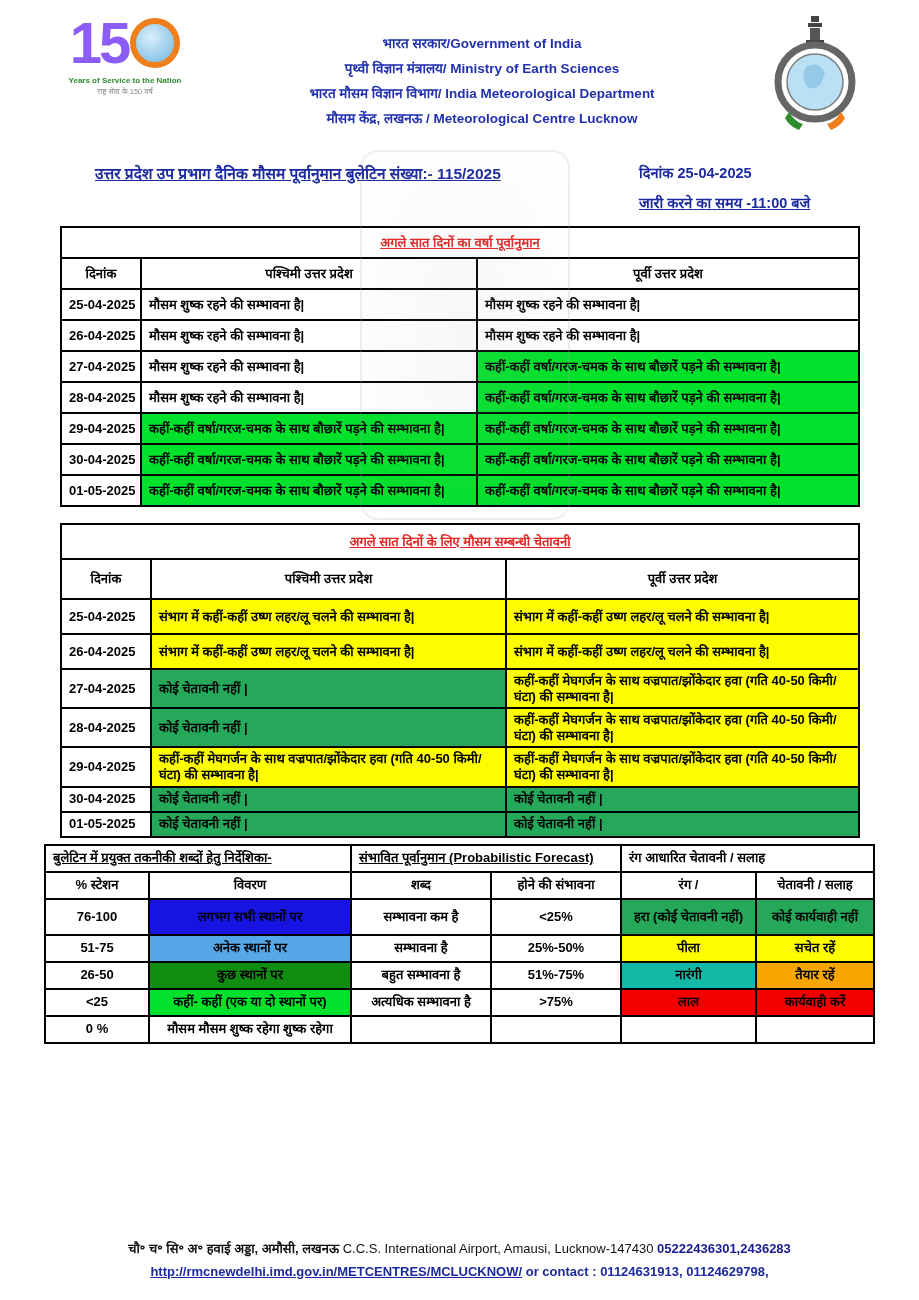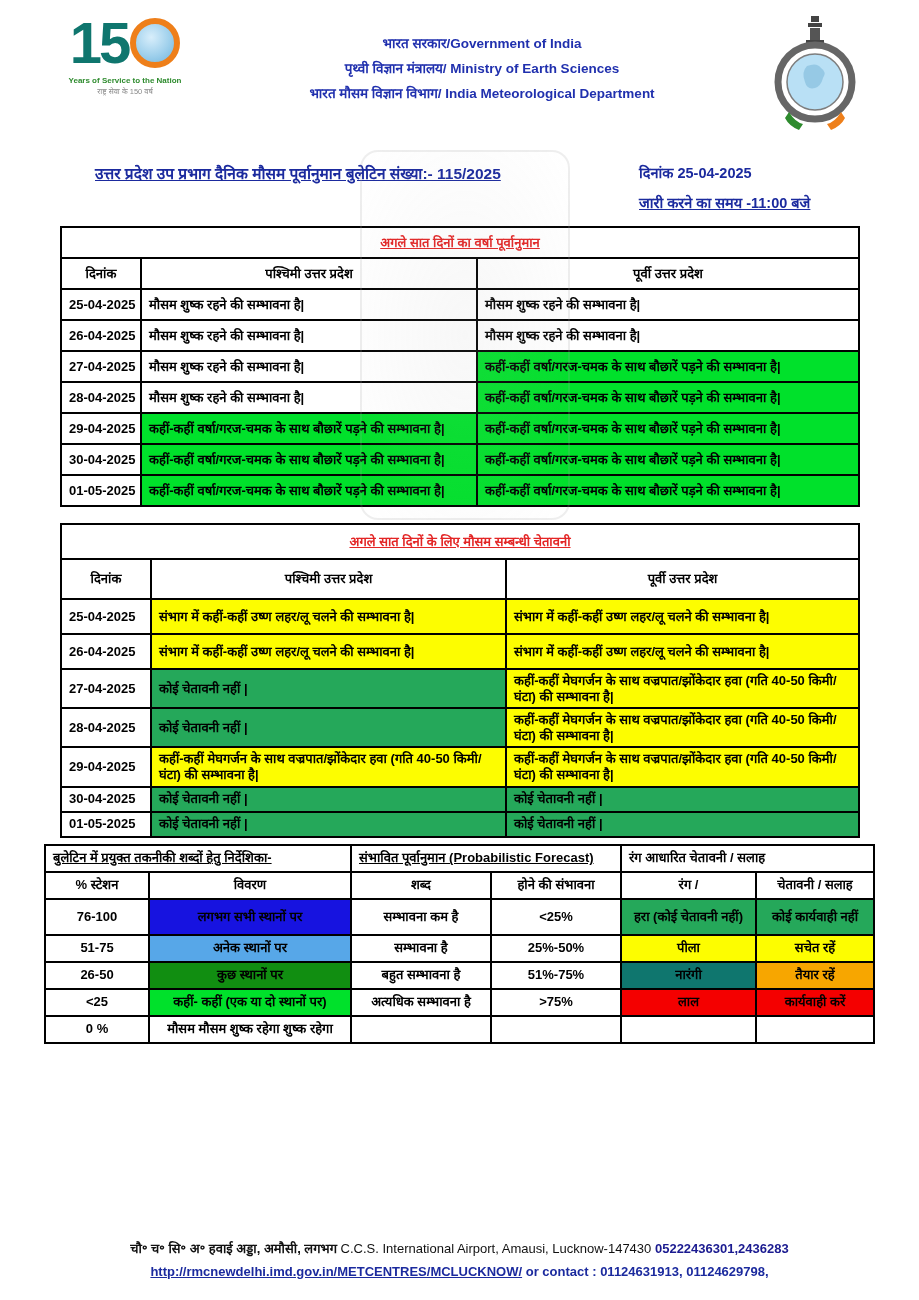--- a/index.html
+++ b/index.html
@@ -6,21 +6,21 @@
   html,body { background:#e8e8e8; }
   .page {
     position:relative; width:919px; height:1300px; margin:0 auto;
     background:#ffffff; overflow:hidden;
     font-family:"Liberation Sans","DejaVu Sans",sans-serif; color:#000;
   }
   
   .hdr { display:flex; align-items:flex-start; padding:14px 58px 0 45px; }
   .logo150 { width:160px; text-align:center; }
   .logo150 .digits { display:flex; align-items:center; justify-content:center; }
-  .logo150 .d15 { font-size:58px; font-weight:bold; color:#0f766e; letter-spacing:-3px; line-height:58px; }
+  .logo150 .d15 { font-size:58px; font-weight:bold; color:#8b5cf6; letter-spacing:-3px; line-height:58px; }
   .logo150 .globe {
     display:inline-block; width:50px; height:50px; border-radius:50%;
     border:6px solid #ee7f1a; margin-left:2px;
     background:radial-gradient(circle at 40% 35%, #d8eefb 0%, #9fd0ec 55%, #6fb4dc 100%);
   }
   .logo150 .cap-en { margin-top:4px; font-size:8px; font-weight:bold; color:#2e8b2e; }
   .logo150 .cap-hi { font-size:7.5px; color:#8a8a8a; margin-top:1px; }
   .org { flex:1; text-align:center; color:#2030ae; font-weight:bold;
          font-size:13.5px; line-height:1.85; padding-top:18px; }
   .emblem { width:92px; margin-left:10px; text-align:center; }
@@ -82,20 +82,21 @@
         <span class="d15">15</span>
         <span class="globe"></span>
       </div>
       <div class="cap-en">Years of Service to the Nation</div>
       <div class="cap-hi">राष्ट्र सेवा के 150 वर्ष</div>
     </div>
     <div class="org">
       <div>भारत सरकार/Government of India</div>
       <div>पृथ्वी विज्ञान मंत्रालय/ Ministry of Earth Sciences</div>
       <div>भारत मौसम विज्ञान विभाग/ India Meteorological Department</div>
+      <div>मौसम केंद्र, लखनऊ / Meteorological Centre Lucknow</div>
     </div>
     <div class="emblem">
       <svg width="92" height="118" viewBox="0 0 92 118">
         <rect x="42" y="2" width="8" height="6" fill="#444"></rect>
         <rect x="39" y="9" width="14" height="4" fill="#444"></rect>
         <rect x="41" y="14" width="10" height="12" fill="#555"></rect>
         <rect x="37" y="26" width="18" height="4" fill="#444"></rect>
         <circle cx="46" cy="68" r="37" fill="#ffffff" stroke="#666" stroke-width="7"></circle>
         <circle cx="46" cy="68" r="28" fill="#b9e0f5" stroke="#7d7d7d" stroke-width="1.5"></circle>
         <path d="M38 52 q10 -4 14 2 q6 4 2 10 q-2 8 -8 10 q-8 2 -10 -6 q-4 -10 2 -16 z" fill="#8fc4e2" opacity="0.85"></path>
@@ -257,21 +258,21 @@
       <td>सम्भावना है</td>
       <td>25%-50%</td>
       <td style="background-color: rgb(253, 253, 0);">पीला</td>
       <td style="background-color: rgb(253, 253, 0);">सचेत रहें</td>
     </tr>
     <tr>
       <td>26-50</td>
       <td style="background-color: rgb(17, 142, 17);">कुछ स्थानों पर</td>
       <td>बहुत सम्भावना है</td>
       <td>51%-75%</td>
-      <td style="background-color: #0f766e;">नारंगी</td>
+      <td style="background-color: #14b8a6;">नारंगी</td>
       <td style="background-color: rgb(247, 166, 0);">तैयार रहें</td>
     </tr>
     <tr>
       <td>&lt;25</td>
       <td style="background-color: rgb(0, 225, 43);">कहीं- कहीं   (एक या दो स्थानों पर)</td>
       <td>अत्यधिक सम्भावना है</td>
       <td>&gt;75%</td>
       <td style="background-color: rgb(244, 0, 0);">लाल</td>
       <td style="background-color: rgb(244, 0, 0);">कार्यवाही करें</td>
     </tr>
@@ -281,21 +282,21 @@
       <td></td>
       <td></td>
       <td style="background-color: rgb(255, 255, 255);"></td>
       <td style="background-color: rgb(255, 255, 255);"></td>
     </tr>
     </tbody>
   </table>
 
   <div class="footer">
     <div>
-      <span class="hi">चौ॰ च॰ सि॰ अ॰ हवाई अड्डा, अमौसी, लगभग</span>
+      <span class="hi">चौ॰ च॰ सि॰ अ॰ हवाई अड्डा, अमौसी, लखनऊ</span>
       <span class="en">C.C.S. International Airport, Amausi, Lucknow-147430</span>
       <span class="ph">05222436301,2436283</span>
     </div>
     <div>
       <span class="url">http://rmcnewdelhi.imd.gov.in/METCENTRES/MCLUCKNOW/</span>
       <span class="blue">or contact :</span>
       <span class="blue">01124631913, 01124629798,</span>
     </div>
   </div>
 </div>

